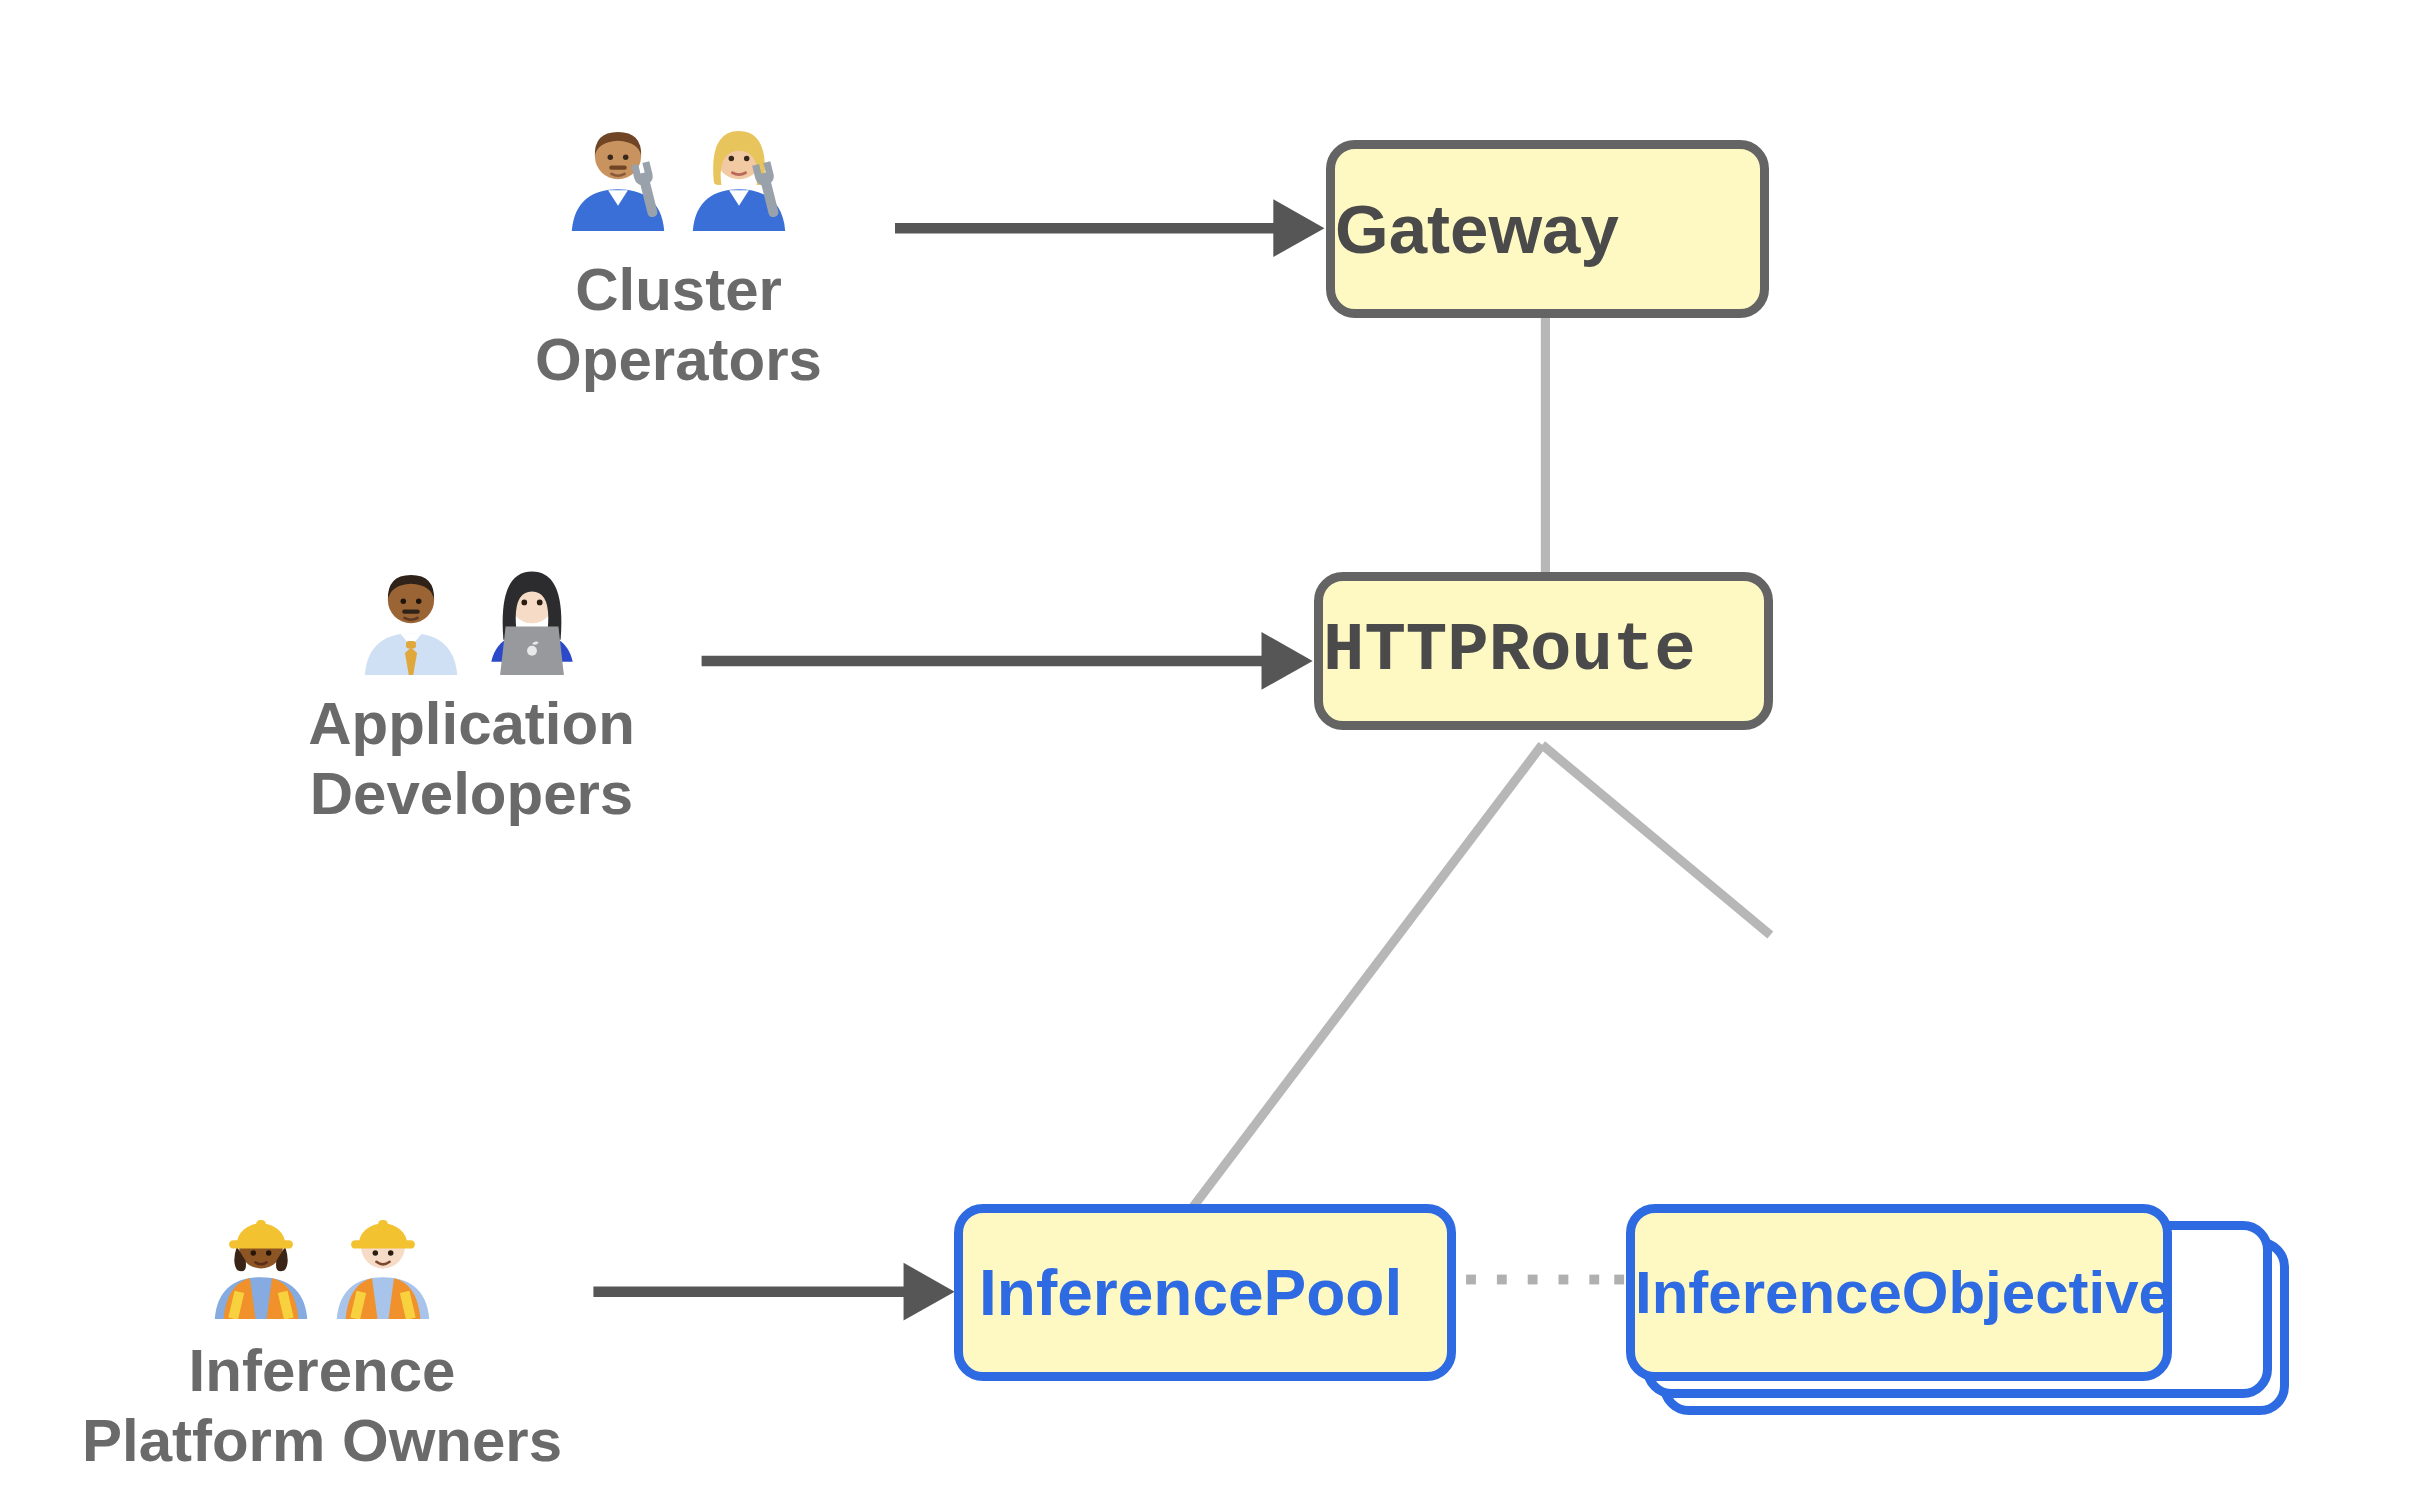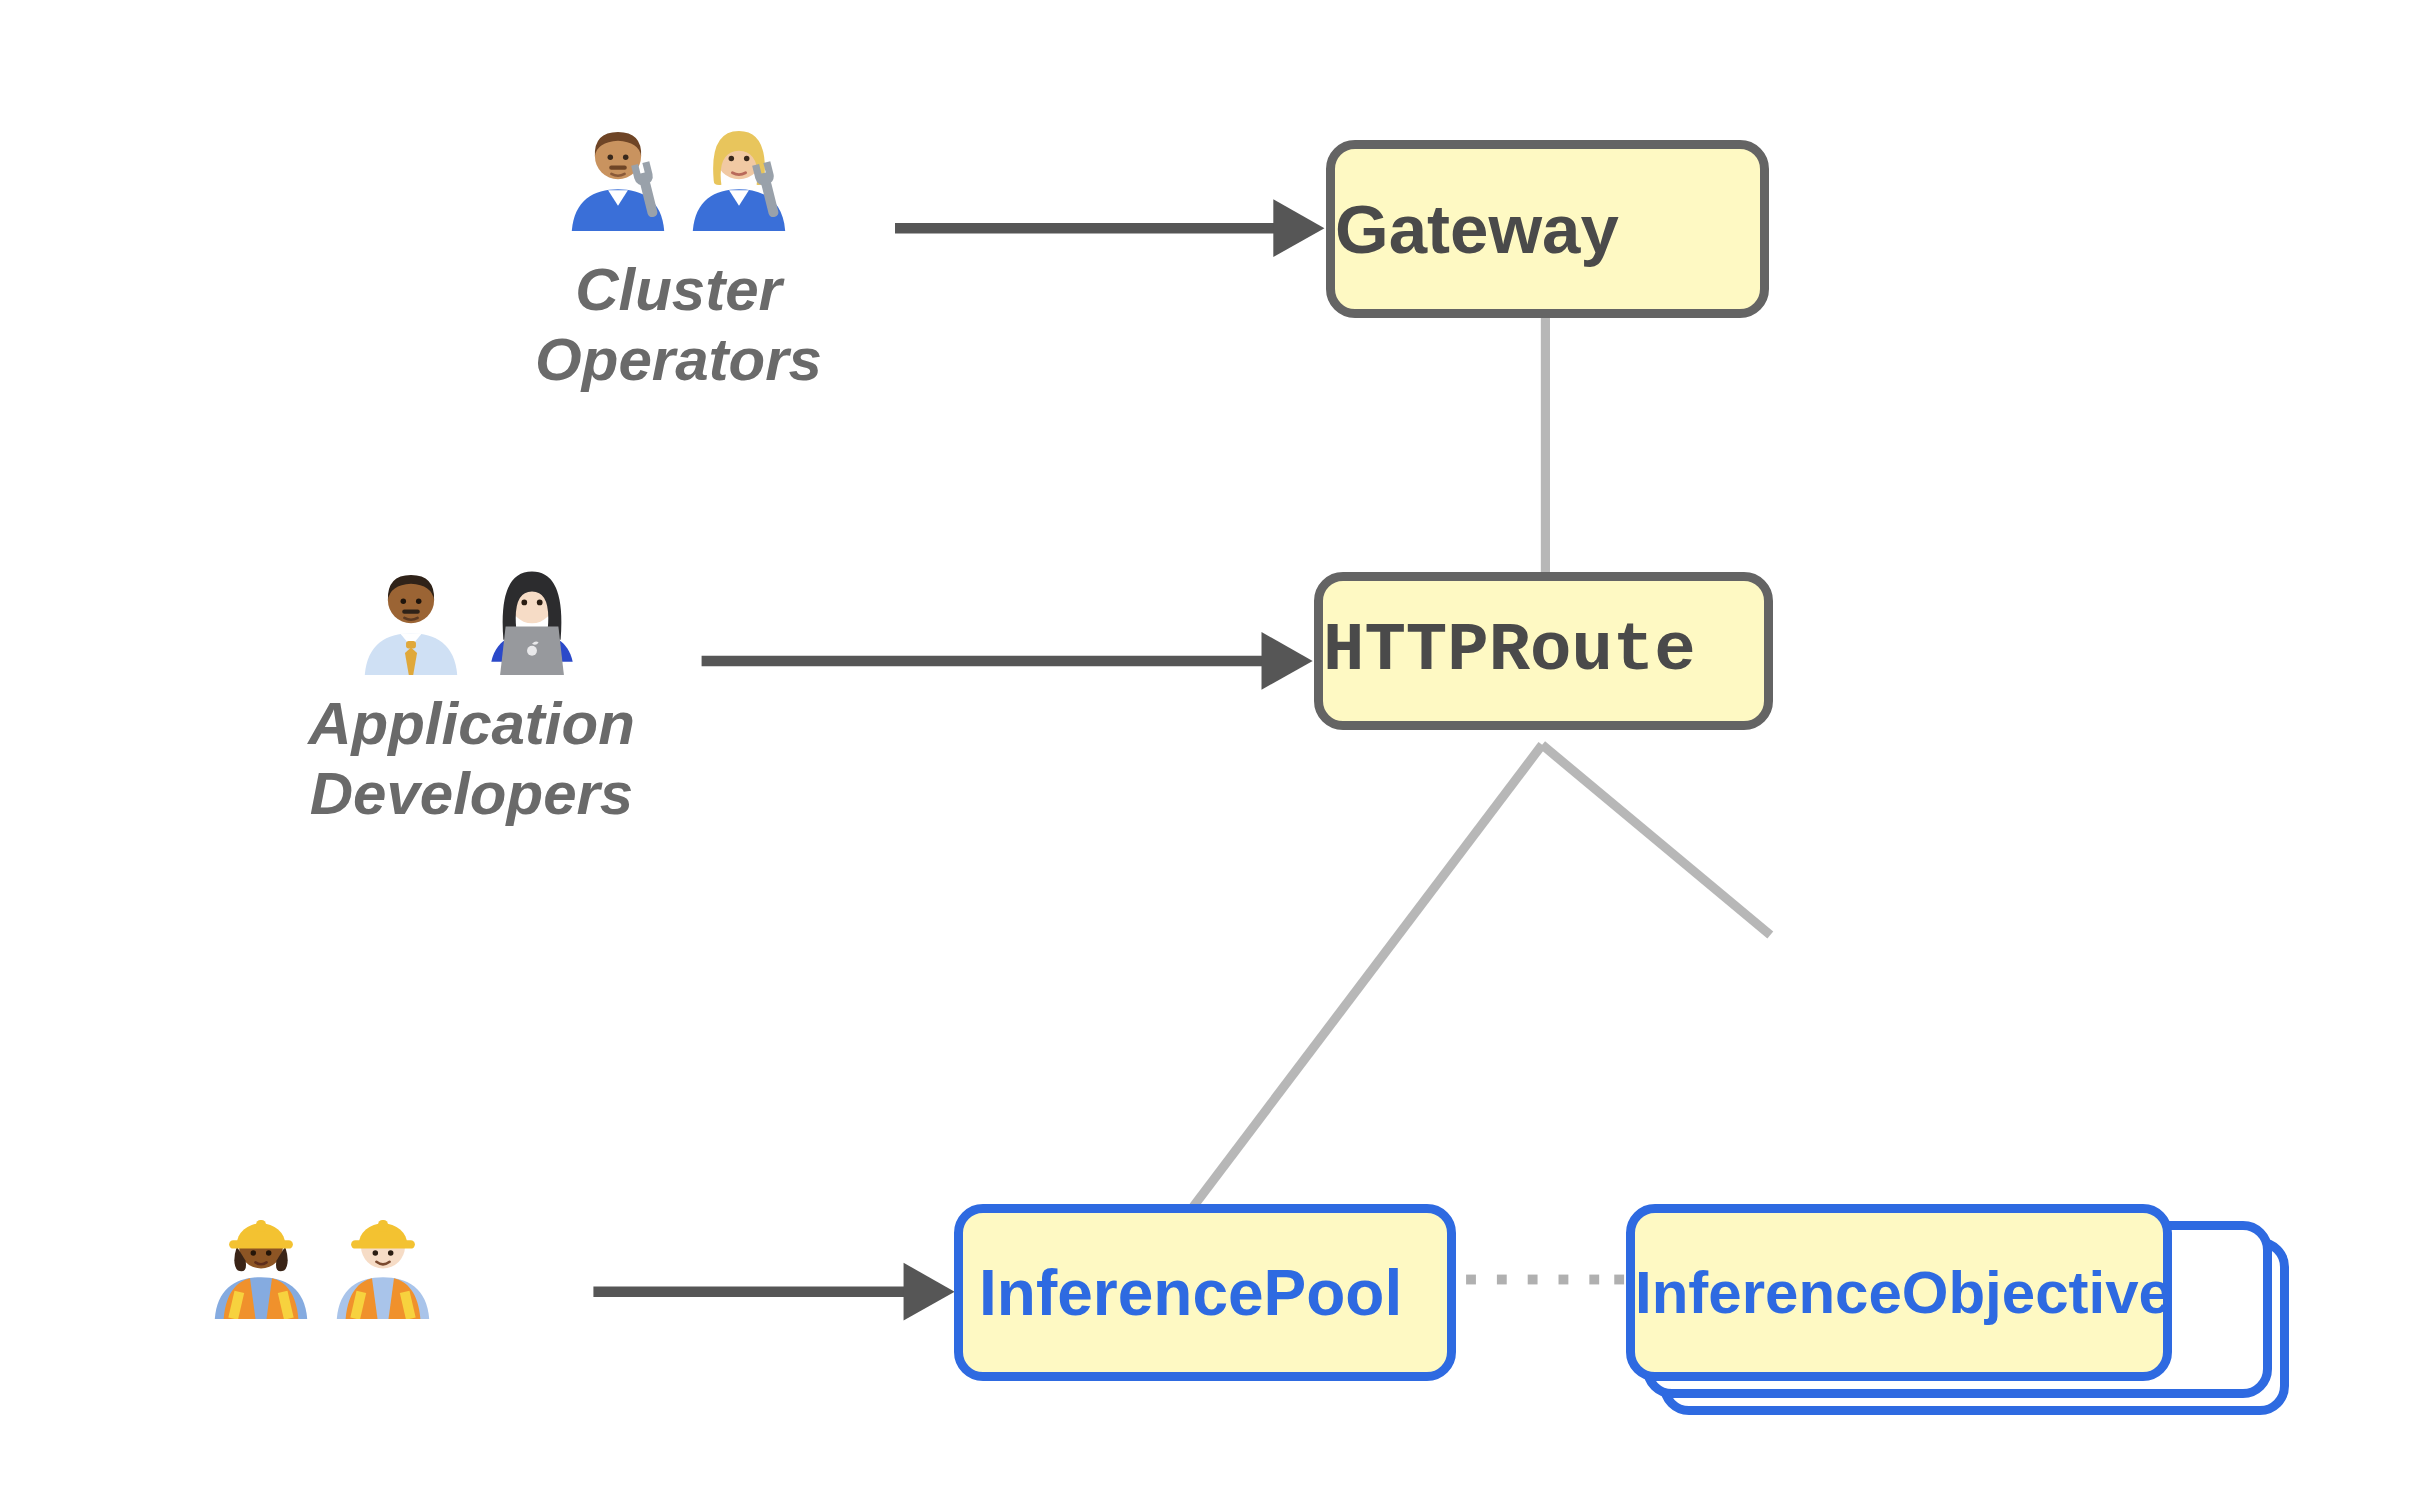--- a/index.html
+++ b/index.html
@@ -20,21 +20,21 @@
   }
   .node.blue{border-color:var(--blue); color:var(--blue);}
   .stack-layer{
     position:absolute; background:#fff; border:9.2px solid var(--blue);
     border-radius:29px; box-sizing:border-box; z-index:2;
   }
   .actor{position:absolute; display:flex; flex-direction:column; align-items:center; z-index:2;}
   .actor .icons{display:flex; gap:11.8px; align-items:flex-end;}
   .actor .label{
     font-weight:bold; color:var(--labelText); font-size:60px; line-height:70px;
-    text-align:center; white-space:nowrap;font-style:italic;
+    text-align:center; white-space:nowrap;
   }
   .icon-svg{display:block;}
 </style>
 </head>
 <body>
 
 <div id="canvas">
 
   <svg id="edges" width="2426" height="1508" viewBox="0 0 3700 2300">
 
@@ -182,16 +182,20 @@
         <rect x="68" y="85" width="9" height="25" transform="rotate(-13 72.5 97.5)" fill="#f7d23e"></rect>
         <circle cx="50" cy="44" r="20" fill="#f6dcc6"></circle>
         <path d="M28 42 a22 19 0 0 1 44 0 Z" fill="#f3c231"></path>
         <rect x="21" y="38.5" width="58" height="7.5" rx="3.75" fill="#f3c231"></rect>
         <rect x="45.5" y="20" width="9" height="11" rx="4" fill="#f3c231"></rect>
         <circle cx="43" cy="50" r="2.5" fill="#2a1d12"></circle>
           <circle cx="57" cy="50" r="2.5" fill="#2a1d12"></circle>
         <path d="M44 58 Q50 62.5 56 58" stroke="#7a4a30" stroke-width="2.4" fill="none" stroke-linecap="round"></path>
       </svg>
     </div>
+    <div class="label" style="margin-top:17px;">
+      <div>Inference</div>
+      <div>Platform Owners</div>
+    </div>
   </div>
 
 </div>
 
 
 </body></html>

